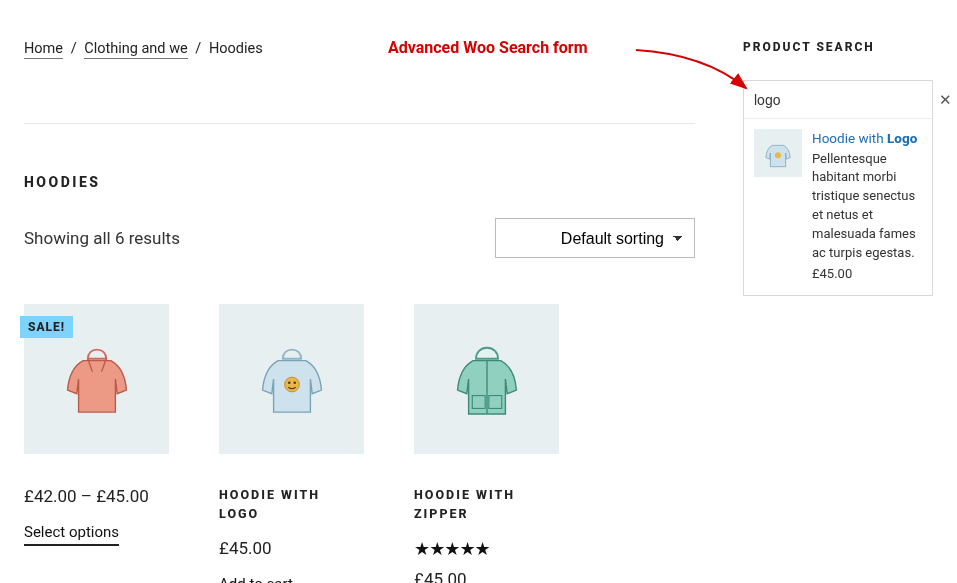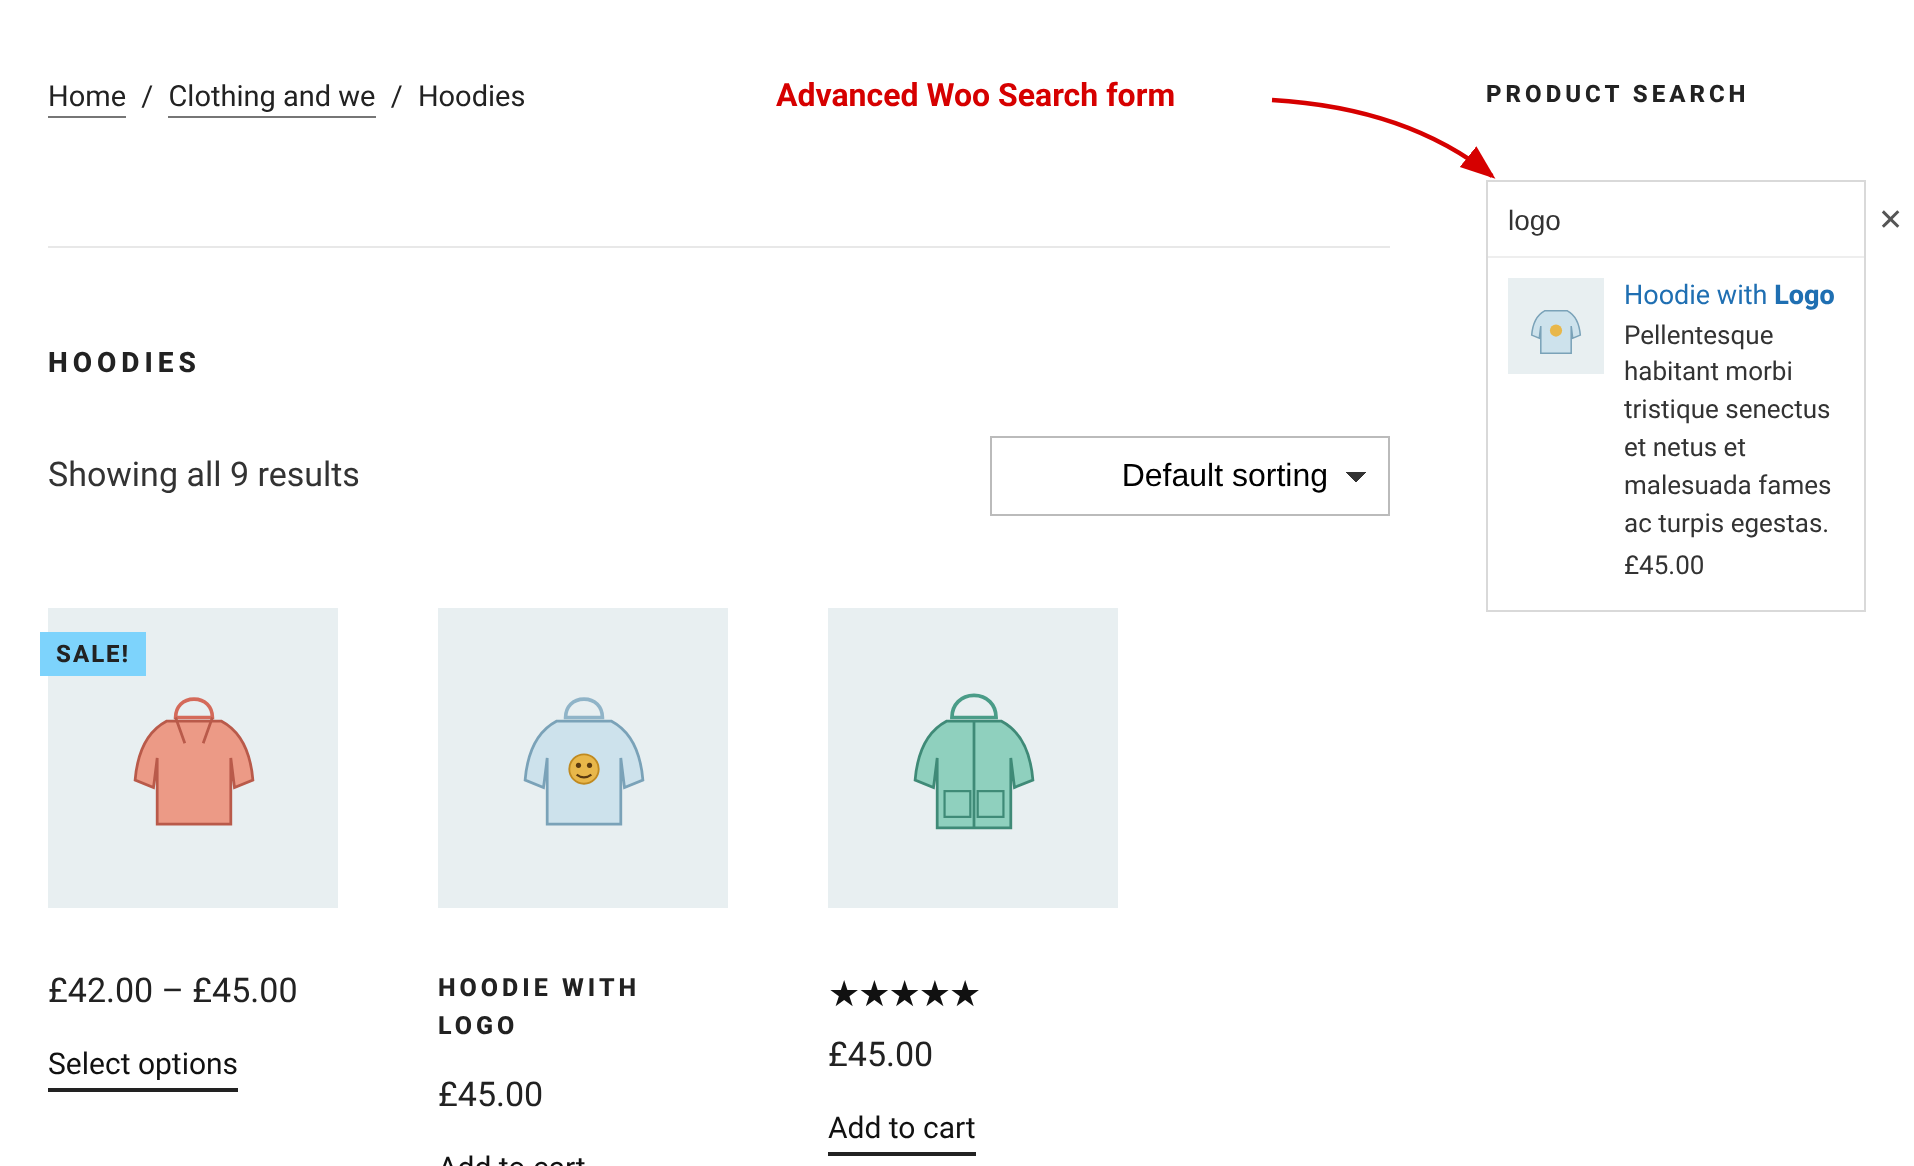--- a/index.html
+++ b/index.html
@@ -90,21 +90,21 @@
     text-decoration: none;
     display: inline-block;
   }
 
   
   .sidetitle {
     font-size: 12px;
     font-weight: 800;
     letter-spacing: 2px;
     color: #222;
-    margin-bottom: 36px;
+    margin-bottom: 26px;
   }
   .search-wrap { border: 1px solid #d9d9d9; }
   .search-bar {
     display: flex; align-items: center;
     padding: 0 10px;
     height: 38px;
     border-bottom: 1px solid #eee;
   }
   .search-bar input {
     flex: 1; border: 0; outline: 0;
@@ -154,21 +154,21 @@
       <a href="#">Clothing and we</a>
       <span class="sep">/</span>
       <span>Hoodies</span>
     </div>
 
     <hr class="divider">
 
     <h1 class="cat">HOODIES</h1>
 
     <div class="toolbar">
-      <div class="count">Showing all 9 results</div>
+      <div class="count">Showing all 6 results</div>
       <select class="sort">
         <option>Default sorting</option>
       </select>
     </div>
 
     <div class="grid">
 
       <div class="product">
         <span class="sale-badge">SALE!</span>
         <div class="img-wrap">
@@ -201,20 +201,21 @@
       <div class="product">
         <div class="img-wrap">
           <svg width="92" height="92" viewBox="0 0 100 100">
             <path d="M50 16 C43 16 38 21 38 28 L62 28 C62 21 57 16 50 16 Z" fill="none" stroke="#4a9c88" stroke-width="2"></path>
             <path d="M35 30 Q20 38 18 62 L28 66 L30 50 L30 88 L70 88 L70 50 L72 66 L82 62 Q80 38 65 30 Z" fill="#8fd0be" stroke="#3f8a77" stroke-width="1.5"></path>
             <line x1="50" y1="30" x2="50" y2="88" stroke="#3f8a77" stroke-width="1.5"></line>
             <rect x="34" y="68" width="14" height="14" fill="none" stroke="#3f8a77" stroke-width="1.2"></rect>
             <rect x="52" y="68" width="14" height="14" fill="none" stroke="#3f8a77" stroke-width="1.2"></rect>
           </svg>
         </div>
+        <div class="ptitle">HOODIE WITH ZIPPER</div>
         <div class="stars">★★★★★</div>
         <div class="price">£45.00</div>
         <a href="#" class="btn-link">Add to cart</a>
       </div>
 
     </div>
   </div>
 
   <aside class="sidebar">
     <div class="sidetitle">PRODUCT SEARCH</div>

